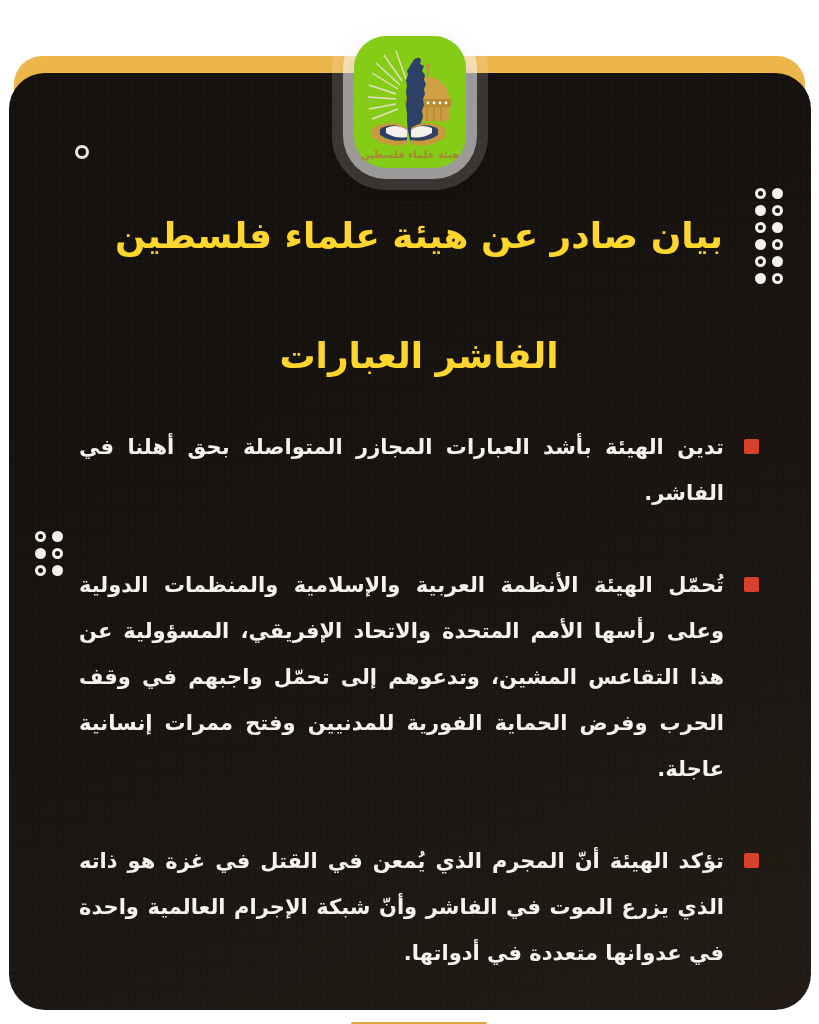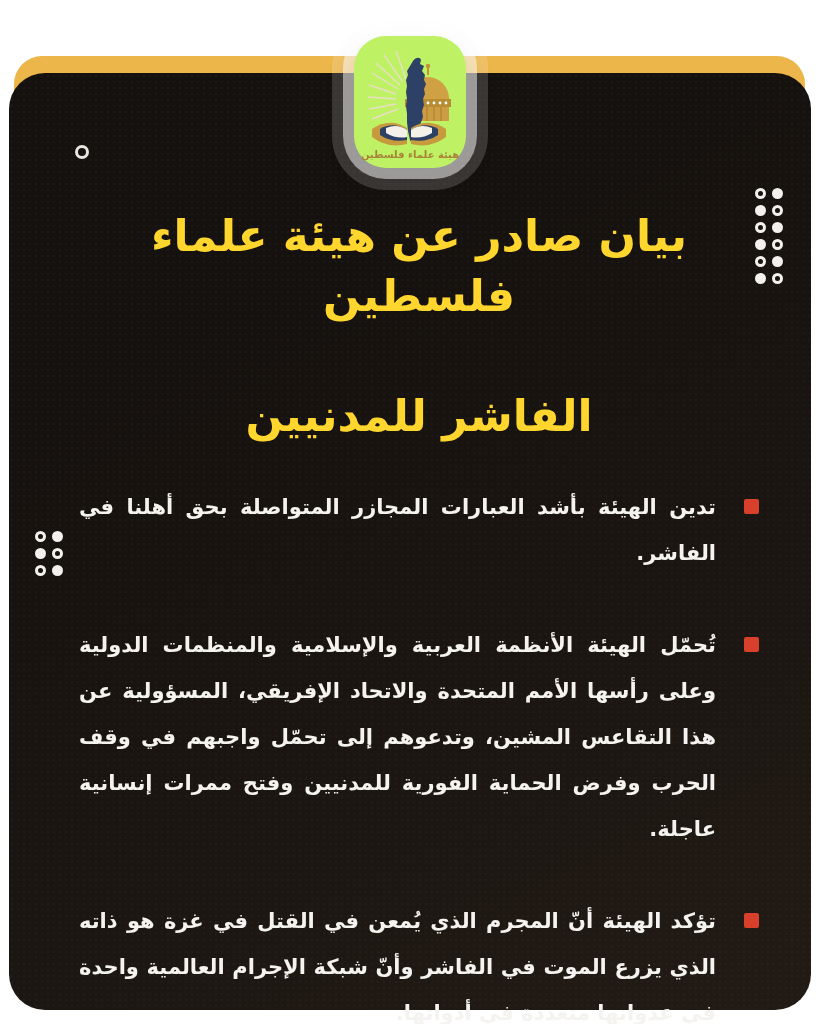--- a/index.html
+++ b/index.html
@@ -20,35 +20,35 @@
     background:
       radial-gradient(rgba(255,255,255,0.028) 1px, transparent 1.6px),
       linear-gradient(335deg,#221b15 0%,#1a1511 40%,#15110e 75%);
     background-size:6px 6px,100% 100%;
     box-sizing:border-box;
     padding:133px 52px 0 70px;
   }
   
   .badge{
     position:absolute;top:36px;left:50%;transform:translateX(-50%);
-    width:112px;height:132px;border-radius:32px;background:#bef264;
+    width:112px;height:132px;border-radius:32px;background:#84cc16;
     box-shadow:0 0 0 11px rgba(255,255,255,0.5),0 0 0 22px rgba(255,255,255,0.16),0 12px 26px rgba(0,0,0,0.28);
     display:flex;align-items:center;justify-content:center;z-index:5;
   }
   .badge svg{display:block;}
   
   .title{
     direction:rtl;text-align:center;color:#ffd62e;
-    font-size:44px;font-weight:bold;line-height:60px;
+    font-size:36px;font-weight:bold;line-height:60px;
     margin:0 0 0 0;letter-spacing:0;
   }
   
   .bullets{margin-top:38px;}
   .bullet{
-    direction:rtl;display:flex;align-items:flex-start;gap:28px;
+    direction:rtl;display:flex;align-items:flex-start;gap:20px;
     margin:0 0 46px 0;
   }
   .bullet .sq{
     flex:0 0 auto;width:15px;height:15px;margin-top:15px;
     background:#d8402c;border-radius:2px;
   }
   .bullet p{
     margin:0;color:#f5f3ef;font-size:21px;font-weight:bold;
     line-height:46px;text-align:justify;text-justify:inter-word;
   }
@@ -99,21 +99,21 @@
       <span class="d h"></span>
         <span class="d f"></span>
       <span class="d f"></span>
         <span class="d h"></span>
       <span class="d h"></span>
         <span class="d f"></span>
     </div>
 
     <h1 class="title"><span>بيان صادر عن هيئة علماء فلسطين</span><br>
       <br>
-      <span>الفاشر للمدنيين</span>
+      <span>الفاشر العبارات</span>
     </h1>
 
     <div class="bullets">
       <div class="bullet">
         <span class="sq"></span>
         <p>تدين الهيئة بأشد العبارات المجازر المتواصلة بحق أهلنا في الفاشر.</p>
       </div>
       <div class="bullet">
         <span class="sq"></span>
         <p>تُحمّل الهيئة الأنظمة العربية والإسلامية والمنظمات الدولية وعلى رأسها الأمم المتحدة والاتحاد الإفريقي، المسؤولية عن هذا التقاعس المشين، وتدعوهم إلى تحمّل واجبهم في وقف الحرب وفرض الحماية الفورية للمدنيين وفتح ممرات إنسانية عاجلة.</p>

